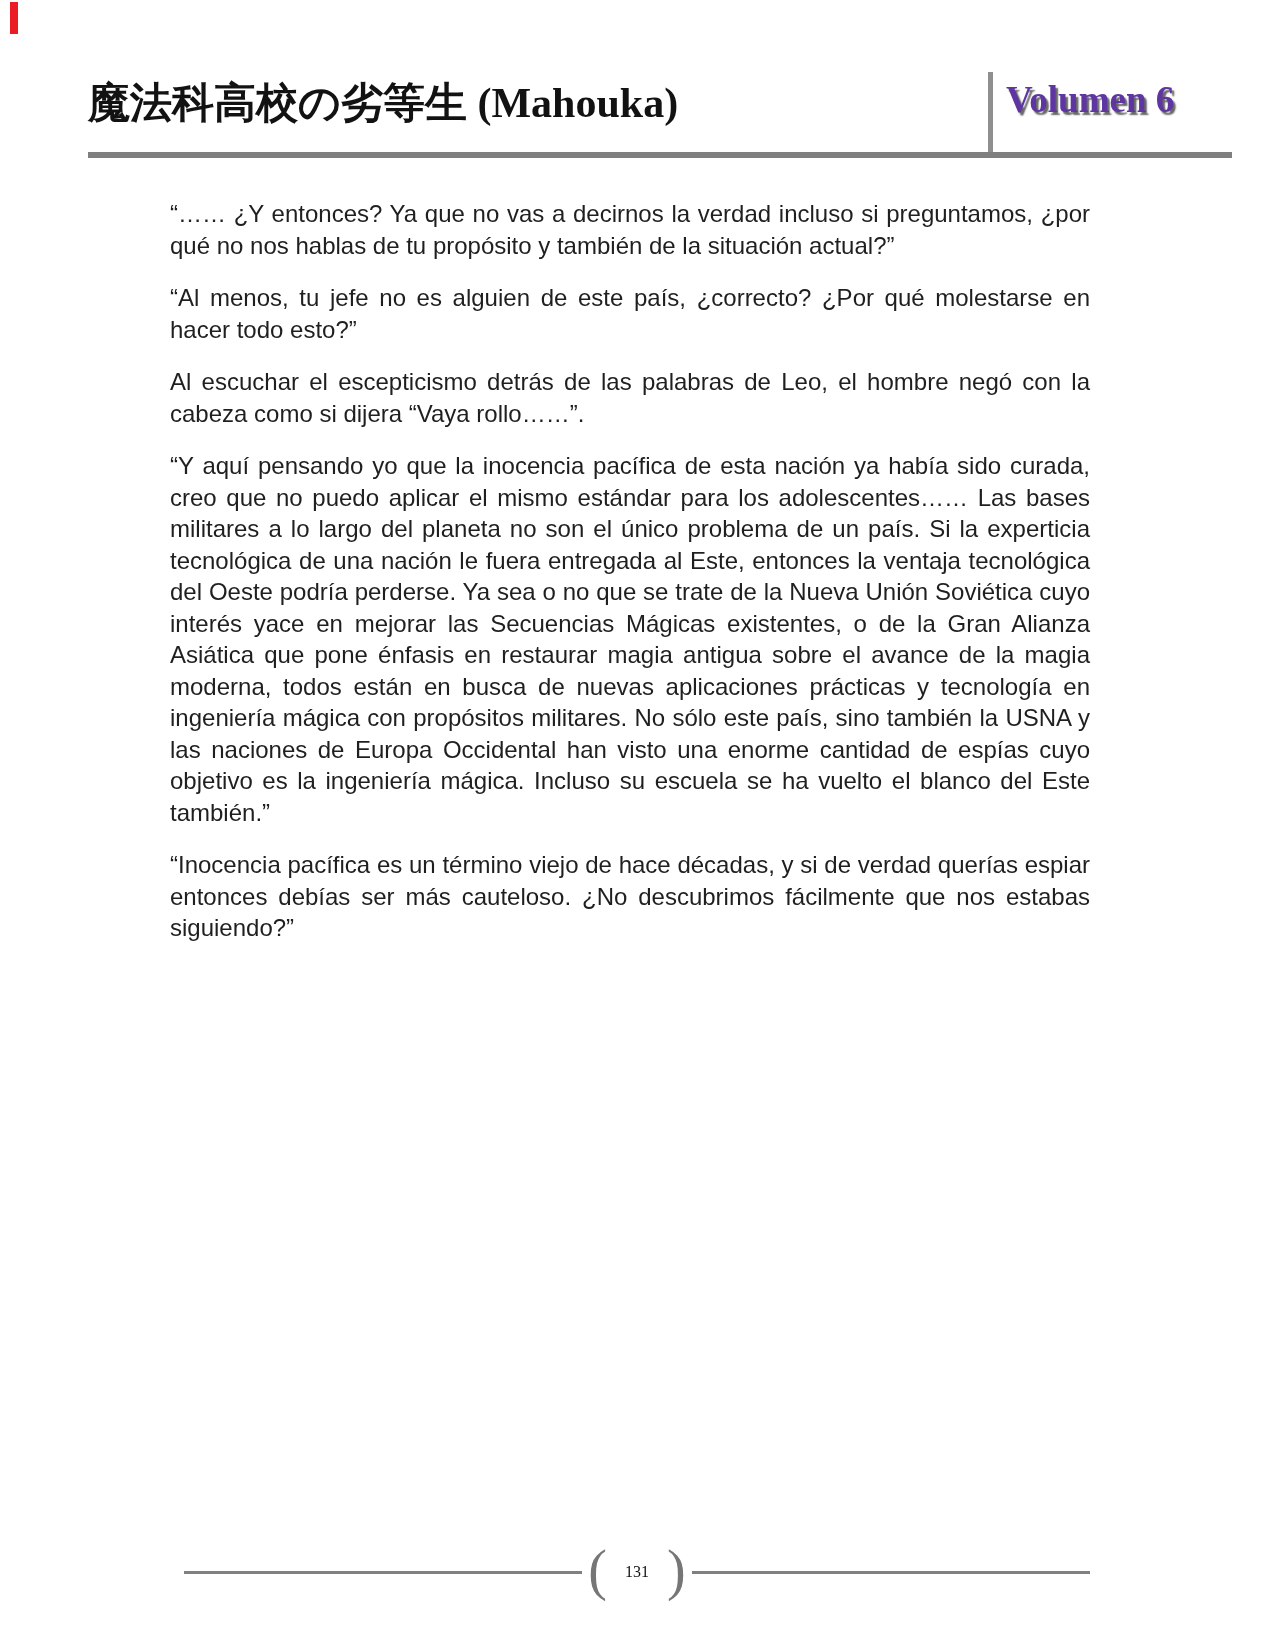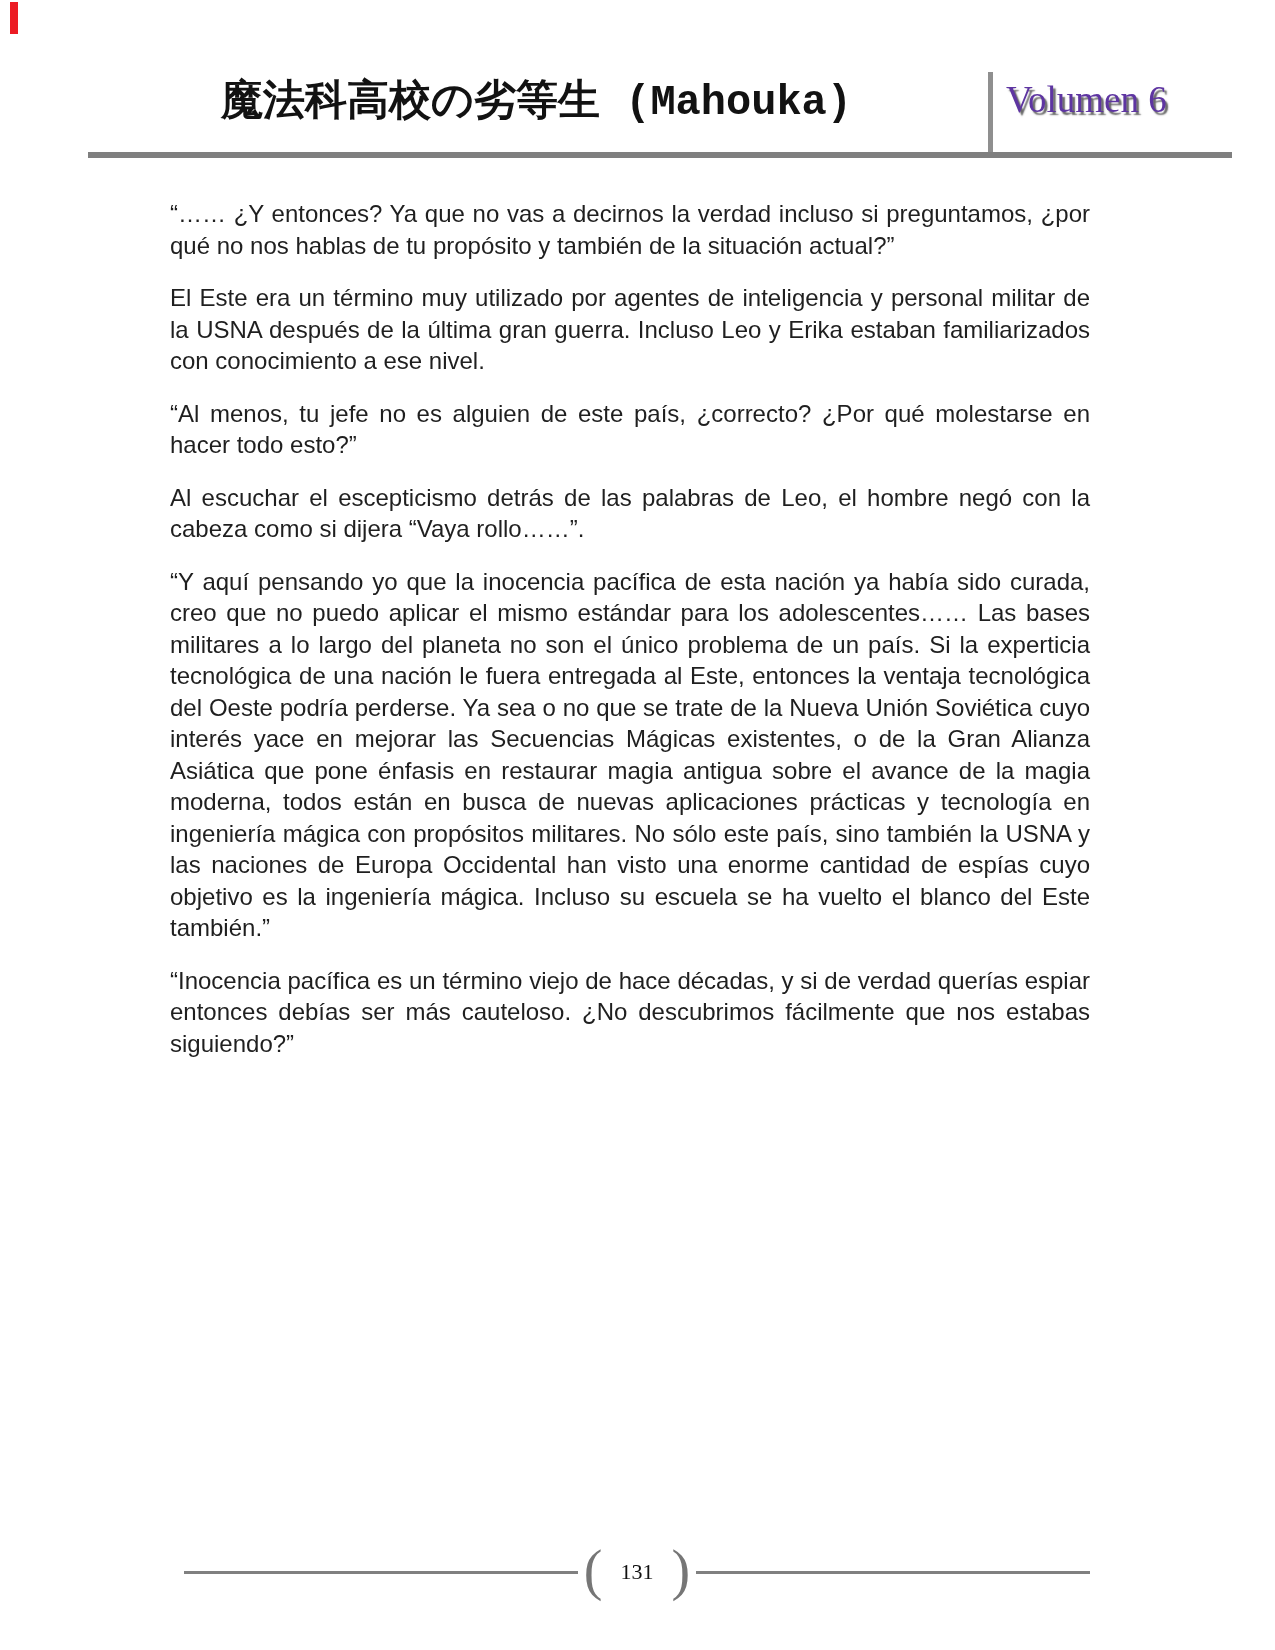--- a/index.html
+++ b/index.html
@@ -19,39 +19,39 @@
     left: 10px; top: 2px;
     width: 8px; height: 32px;
     background: #ec1c24;
   }
 
   
   .header-title {
     position: absolute;
     left: 88px; top: 70px;
     width: 897px;
-    text-align: center;
-    font-family: Liberation Mono, monospace;
+    text-align: left;
+    font-family: Liberation Serif, serif;
     font-weight: bold;
     font-size: 42px;
     line-height: 1.6;
     color: #121212;
     white-space: nowrap;
   }
   .header-divider {
     position: absolute;
     left: 988px; top: 72px;
     width: 5px; height: 84px;
     background: #8f8f8f;
   }
   .header-volume {
     position: absolute;
     left: 1006px; top: 78px;
     font-family: "Liberation Serif", serif;
-    font-weight: normal;
+    font-weight: bold;
     font-size: 37px;
     color: #5e35a1;
     text-shadow: 2.5px 3px 1.5px rgba(75,75,75,0.85);
     white-space: nowrap;
   }
   .header-rule {
     position: absolute;
     left: 88px; top: 152px;
     width: 1144px; height: 6px;
     background: #7f7f7f;
@@ -91,40 +91,39 @@
     font-family: "Liberation Serif", serif;
     font-size: 56px;
     font-weight: normal;
     color: #767676;
     line-height: 1;
     padding: 0 6px;
     transform: translateY(-2px);
   }
   .footer-number {
     font-family: "Liberation Serif", serif;
-    font-size: 22px;
+    font-size: 16px;
     color: #111111;
     padding: 0 12px;
   }
 </style>
 </head>
 <body>
 
 <div class="red-mark"></div>
 
 <div class="page-header">
   <div class="header-title">魔法科高校の劣等生 (Mahouka)</div>
   <div class="header-divider"></div>
   <div class="header-volume">Volumen 6</div>
   <div class="header-rule"></div>
 </div>
 
 <div class="page-body">
   <p>“…… ¿Y entonces? Ya que no vas a decirnos la verdad incluso si preguntamos, ¿por qué no nos hablas de tu propósito y también de la situación actual?”</p>
-  <p>El Este era un término muy utilizado por agentes de inteligencia y personal militar de la USNA después de la última gran guerra. Incluso Leo y Erika estaban familiarizados con conocimiento a ese nivel.</p>
   <p>“Al menos, tu jefe no es alguien de este país, ¿correcto? ¿Por qué molestarse en hacer todo esto?”</p>
   <p>Al escuchar el escepticismo detrás de las palabras de Leo, el hombre negó con la cabeza como si dijera “Vaya rollo……”.</p>
   <p>“Y aquí pensando yo que la inocencia pacífica de esta nación ya había sido curada, creo que no puedo aplicar el mismo estándar para los adolescentes…… Las bases militares a lo largo del planeta no son el único problema de un país. Si la experticia tecnológica de una nación le fuera entregada al Este, entonces la ventaja tecnológica del Oeste podría perderse. Ya sea o no que se trate de la Nueva Unión Soviética cuyo interés yace en mejorar las Secuencias Mágicas existentes, o de la Gran Alianza Asiática que pone énfasis en restaurar magia antigua sobre el avance de la magia moderna, todos están en busca de nuevas aplicaciones prácticas y tecnología en ingeniería mágica con propósitos militares. No sólo este país, sino también la USNA y las naciones de Europa Occidental han visto una enorme cantidad de espías cuyo objetivo es la ingeniería mágica. Incluso su escuela se ha vuelto el blanco del Este también.”</p>
   <p>“Inocencia pacífica es un término viejo de hace décadas, y si de verdad querías espiar entonces debías ser más cauteloso. ¿No descubrimos fácilmente que nos estabas siguiendo?”</p>
 </div>
 
 <div class="page-footer">
   <div class="footer-line"></div>
   <span class="footer-bracket">(</span>
   <span class="footer-number">131</span>

